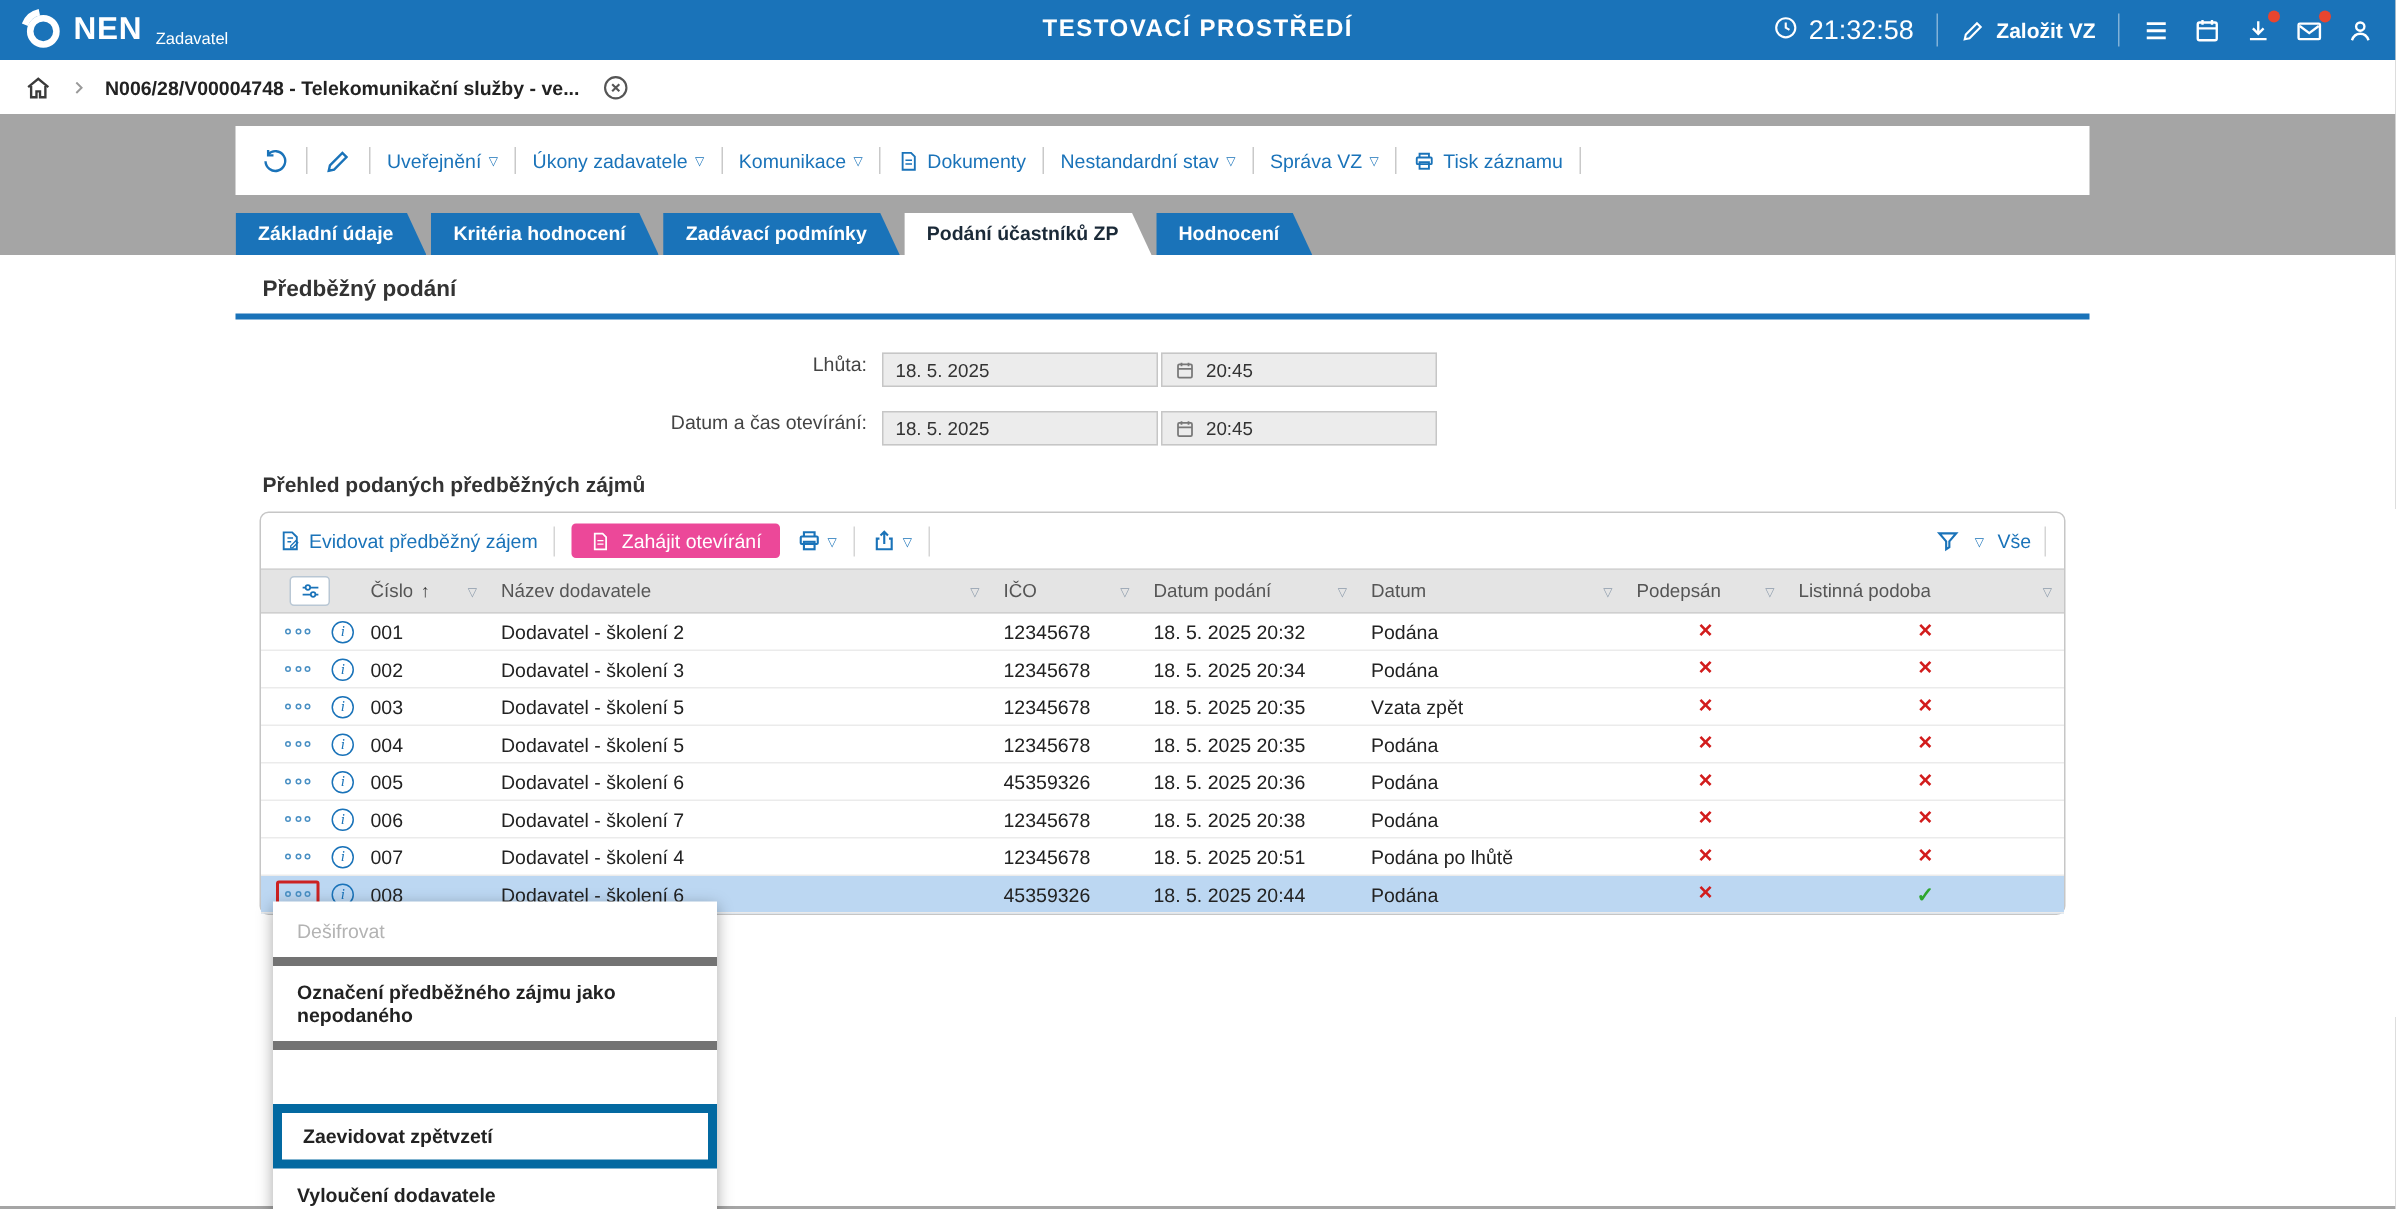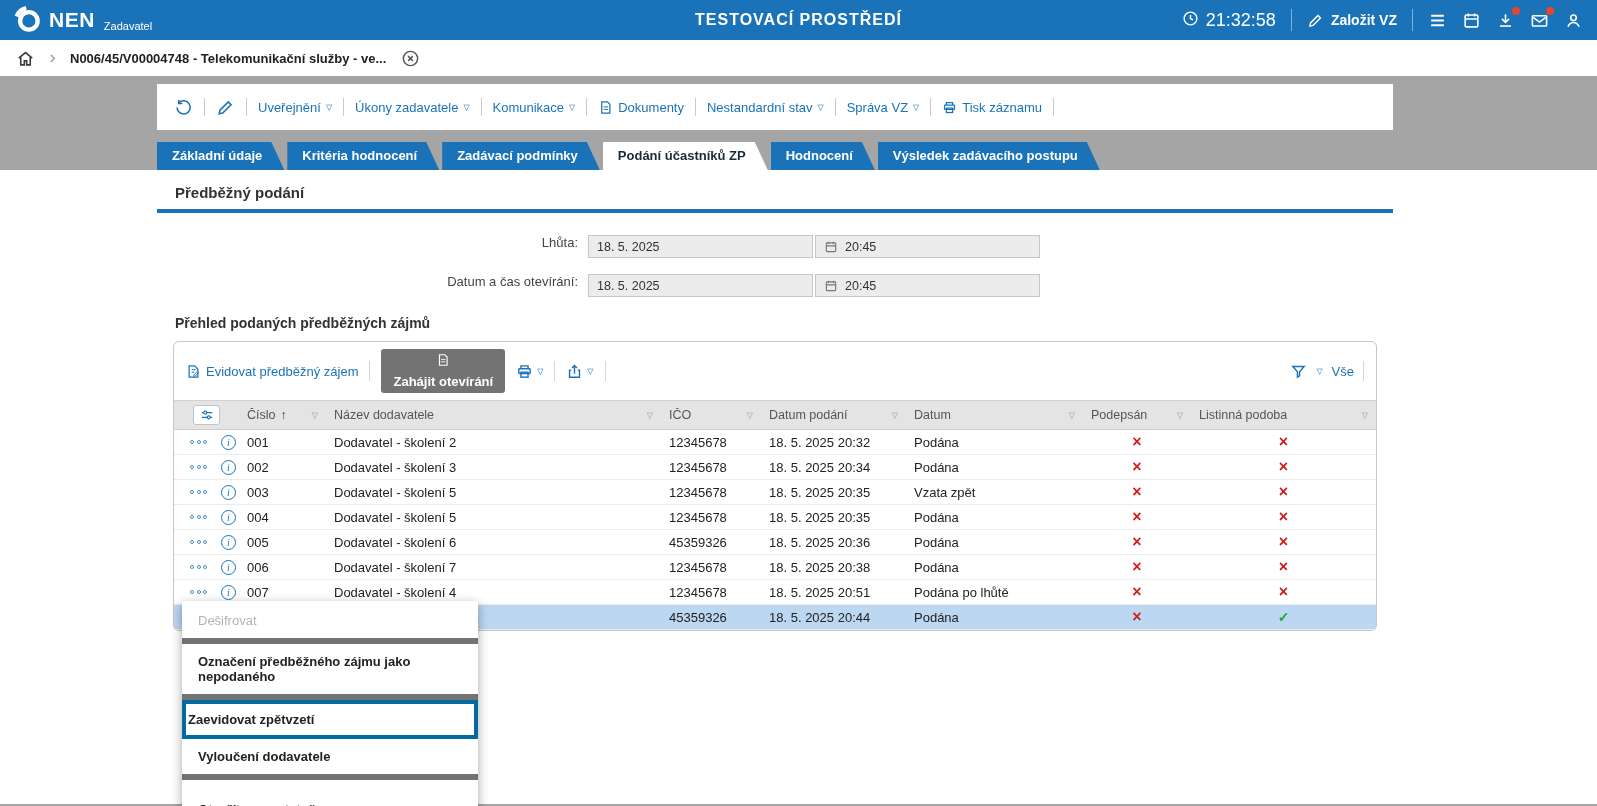--- a/index.html
+++ b/index.html
@@ -56,29 +56,29 @@
          clip-path:polygon(0 0, calc(100% - 13px) 0, 100% 100%, 0 100%); }
   .tab.active { background:#fff; color:#1b2a38; }
 
   
   .content { background:#fff; height:634px; position:relative; }
   .sec-title { padding:14px 0 8px 18px; font-size:15px; font-weight:bold; color:#333; }
   .blue-rule { height:4px; background:#1a73b9; }
   .form-area { margin-top:22px; }
   .frow { display:flex; margin-bottom:16px; }
   .flabel { width:431px; text-align:right; font-size:13px; color:#444; padding-right:10px; }
-  .fgroup { display:flex; width:452px; gap:2px; }
+  .fgroup { display:flex; width:370px; gap:2px; }
   .fdate,.ftime { flex:1; display:flex; align-items:center; background:#ececec; border:1px solid #c6c6c6; height:23px; padding:0 8px; font-size:12.5px; color:#333; gap:7px; cursor:text; }
   .cal-ic { width:14px; height:14px; color:#777; flex:none; }
   .tbl-heading { margin:18px 0 10px 18px; font-size:14px; font-weight:bold; color:#333; }
 
   
   .panel { margin:0 16px; border:1px solid #c6c6c6; border-radius:6px; background:#fff; overflow:visible; }
   .panel-toolbar { display:flex; align-items:center; gap:11px; padding:7px 12px; }
-  .btn-green { display:flex; align-items:center; gap:7px; background:#737373; color:#fff; font-size:13px; font-weight:bold; padding:4px 12px; border-radius:3px; border:none; cursor:pointer; font-family:inherit;flex-direction:column; }
+  .btn-green { display:flex; align-items:center; gap:7px; background:#ec4899; color:#fff; font-size:13px; font-weight:normal; padding:4px 12px; border-radius:3px; border:none; cursor:pointer; font-family:inherit; }
   .btn-green .ic { width:14px; height:14px; }
   .icon-group { display:flex; align-items:center; gap:4px; color:#1a73b9; cursor:pointer; text-decoration:none; }
   .icon-group .ic { width:17px; height:17px; }
   .ptb-sep { width:1px; height:20px; background:#d5d5d5; flex:none; }
   .ptb-right { margin-left:auto; display:flex; align-items:center; gap:9px; color:#1a73b9; font-size:13px; }
   .ptb-right .ic { width:17px; height:17px; cursor:pointer; }
   .ptb-right .vse { cursor:pointer; }
 
   .tgrid { display:grid; grid-template-columns:65px 87px 335px 100px 145px 177px 108px 1fr; }
   .thead { background:#e4e4e4; border-top:1px solid #d2d2d2; border-bottom:1px solid #cfcfcf; }
@@ -100,21 +100,21 @@
   .dots.menu-open { border-color:#cc2222; }
   .info { width:15px; height:15px; border:1px solid #1a73b9; border-radius:50%; color:#1a73b9; font-size:10px; font-style:italic; font-family:"Liberation Serif", serif; display:flex; align-items:center; justify-content:center; flex:none; }
   .mark-x { color:#d21c1c; font-weight:bold; font-size:16px; line-height:1; }
   .mark-ok { color:#2ea62e; font-weight:bold; font-size:14px; line-height:1; }
 
   
   .ctx { position:absolute; left:182px; top:601px; width:296px; background:#fff; box-shadow:0 3px 10px rgba(0,0,0,.35); z-index:20; padding:2px 0; }
   .mi { padding:10px 16px; font-size:13px; font-weight:bold; color:#222; border-bottom:6px solid #737373; cursor:pointer; }
   .mi:last-child { border-bottom:none; }
   .mi.disabled { color:#b3b3b3; font-weight:normal; cursor:default; }
-  .mi.highlighted { border:4px solid #0369a1; padding:8px 2px; }
+  .mi.highlighted { border:6px solid #0369a1; padding:8px 14px;margin-top:36px; }
   .mi.separated { margin-top:12px; }
 
   .defs { position:absolute; width:0; height:0; overflow:hidden; }
 </style>
 </head>
 <body>
 
 <svg class="defs" aria-hidden="true">
   <symbol id="i-logo" viewBox="0 0 32 32">
     <circle cx="17" cy="17" r="10" fill="none" stroke="currentColor" stroke-width="5"></circle>
@@ -237,21 +237,21 @@
   </div>
 </header>
 
 <div class="crumbbar">
   <svg class="crumb-home">
       <use href="#i-home"></use>
     </svg>
   <svg class="crumb-chev">
       <use href="#i-chevron"></use>
     </svg>
-  <span class="crumb-text">N006/45/V00004748 - Telekomunikační služby - ve...</span>
+  <span class="crumb-text">N006/28/V00004748 - Telekomunikační služby - ve...</span>
   <svg class="crumb-close">
       <use href="#i-close-circle"></use>
     </svg>
 </div>
 
 <div class="gap8"></div>
 
 <div class="container toolcard">
   <svg class="tb-iconbtn">
       <use href="#i-history"></use>
@@ -305,21 +305,20 @@
 </div>
 
 <div class="gap12"></div>
 
 <div class="container tabstrip">
     <div class="tab">Základní údaje</div>
     <div class="tab">Kritéria hodnocení</div>
     <div class="tab">Zadávací podmínky</div>
     <div class="tab active">Podání účastníků ZP</div>
     <div class="tab">Hodnocení</div>
-    <div class="tab">Výsledek zadávacího postupu</div>
   </div>
 
 <div class="content">
   <div class="container">
     <div class="sec-title">Předběžný podání</div>
     <div class="blue-rule"></div>
 
     <div class="form-area">
       <div class="frow">
         <label class="flabel">Lhůta:</label>

